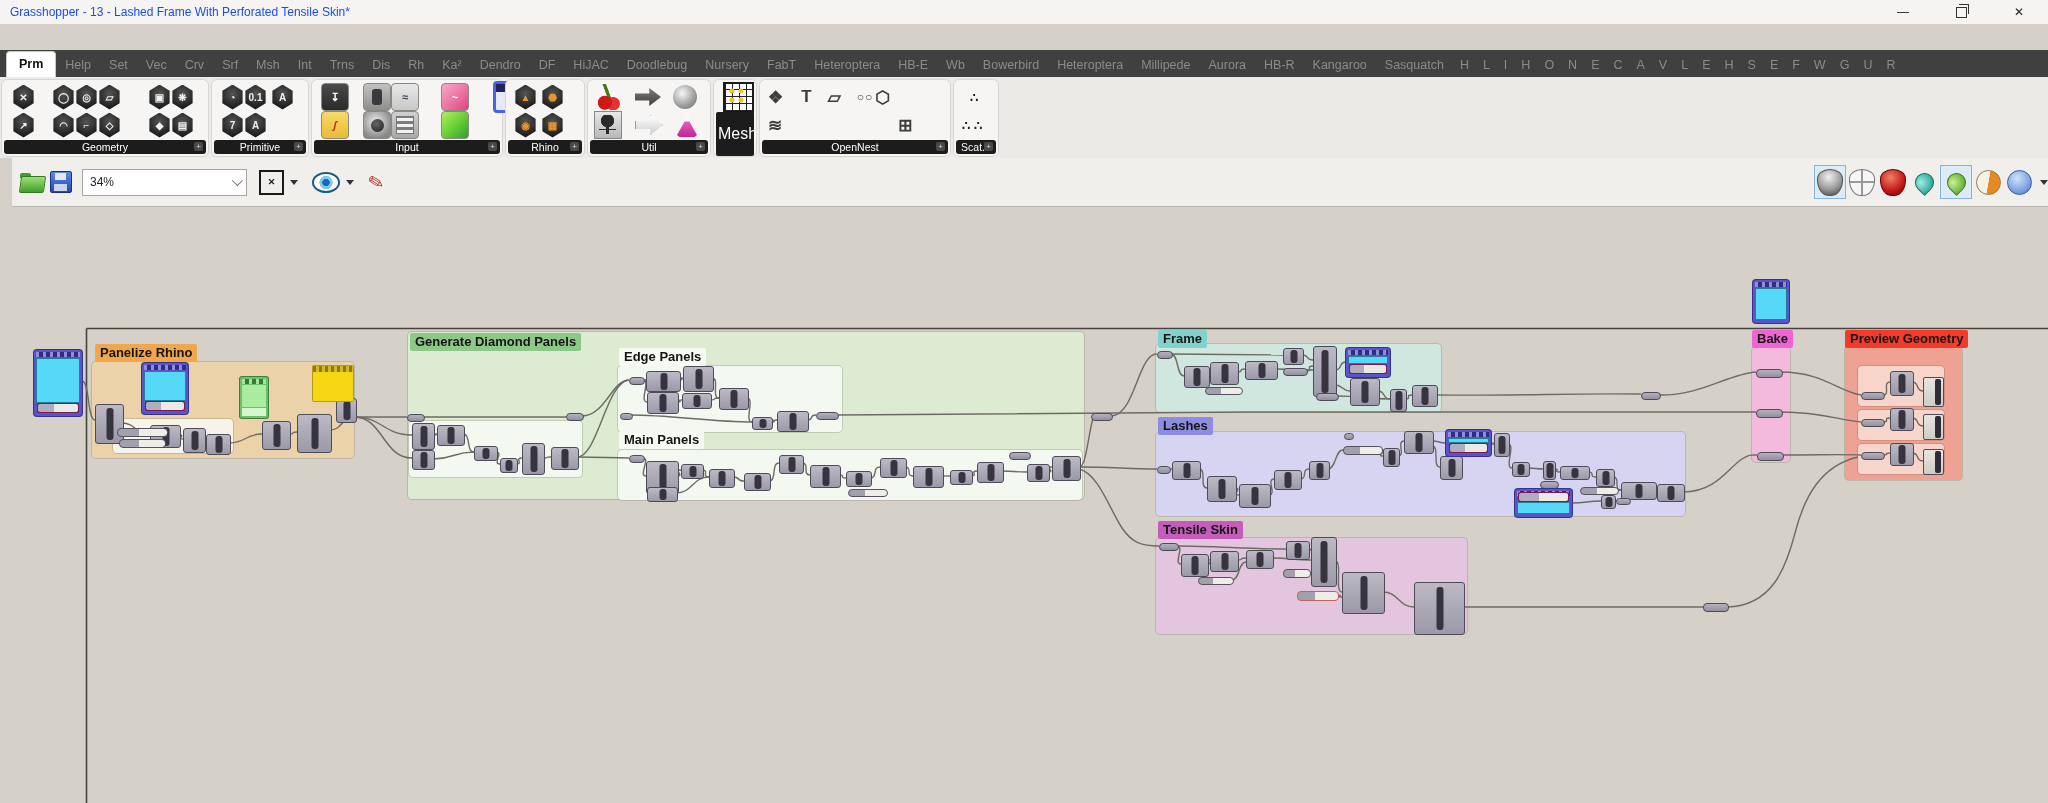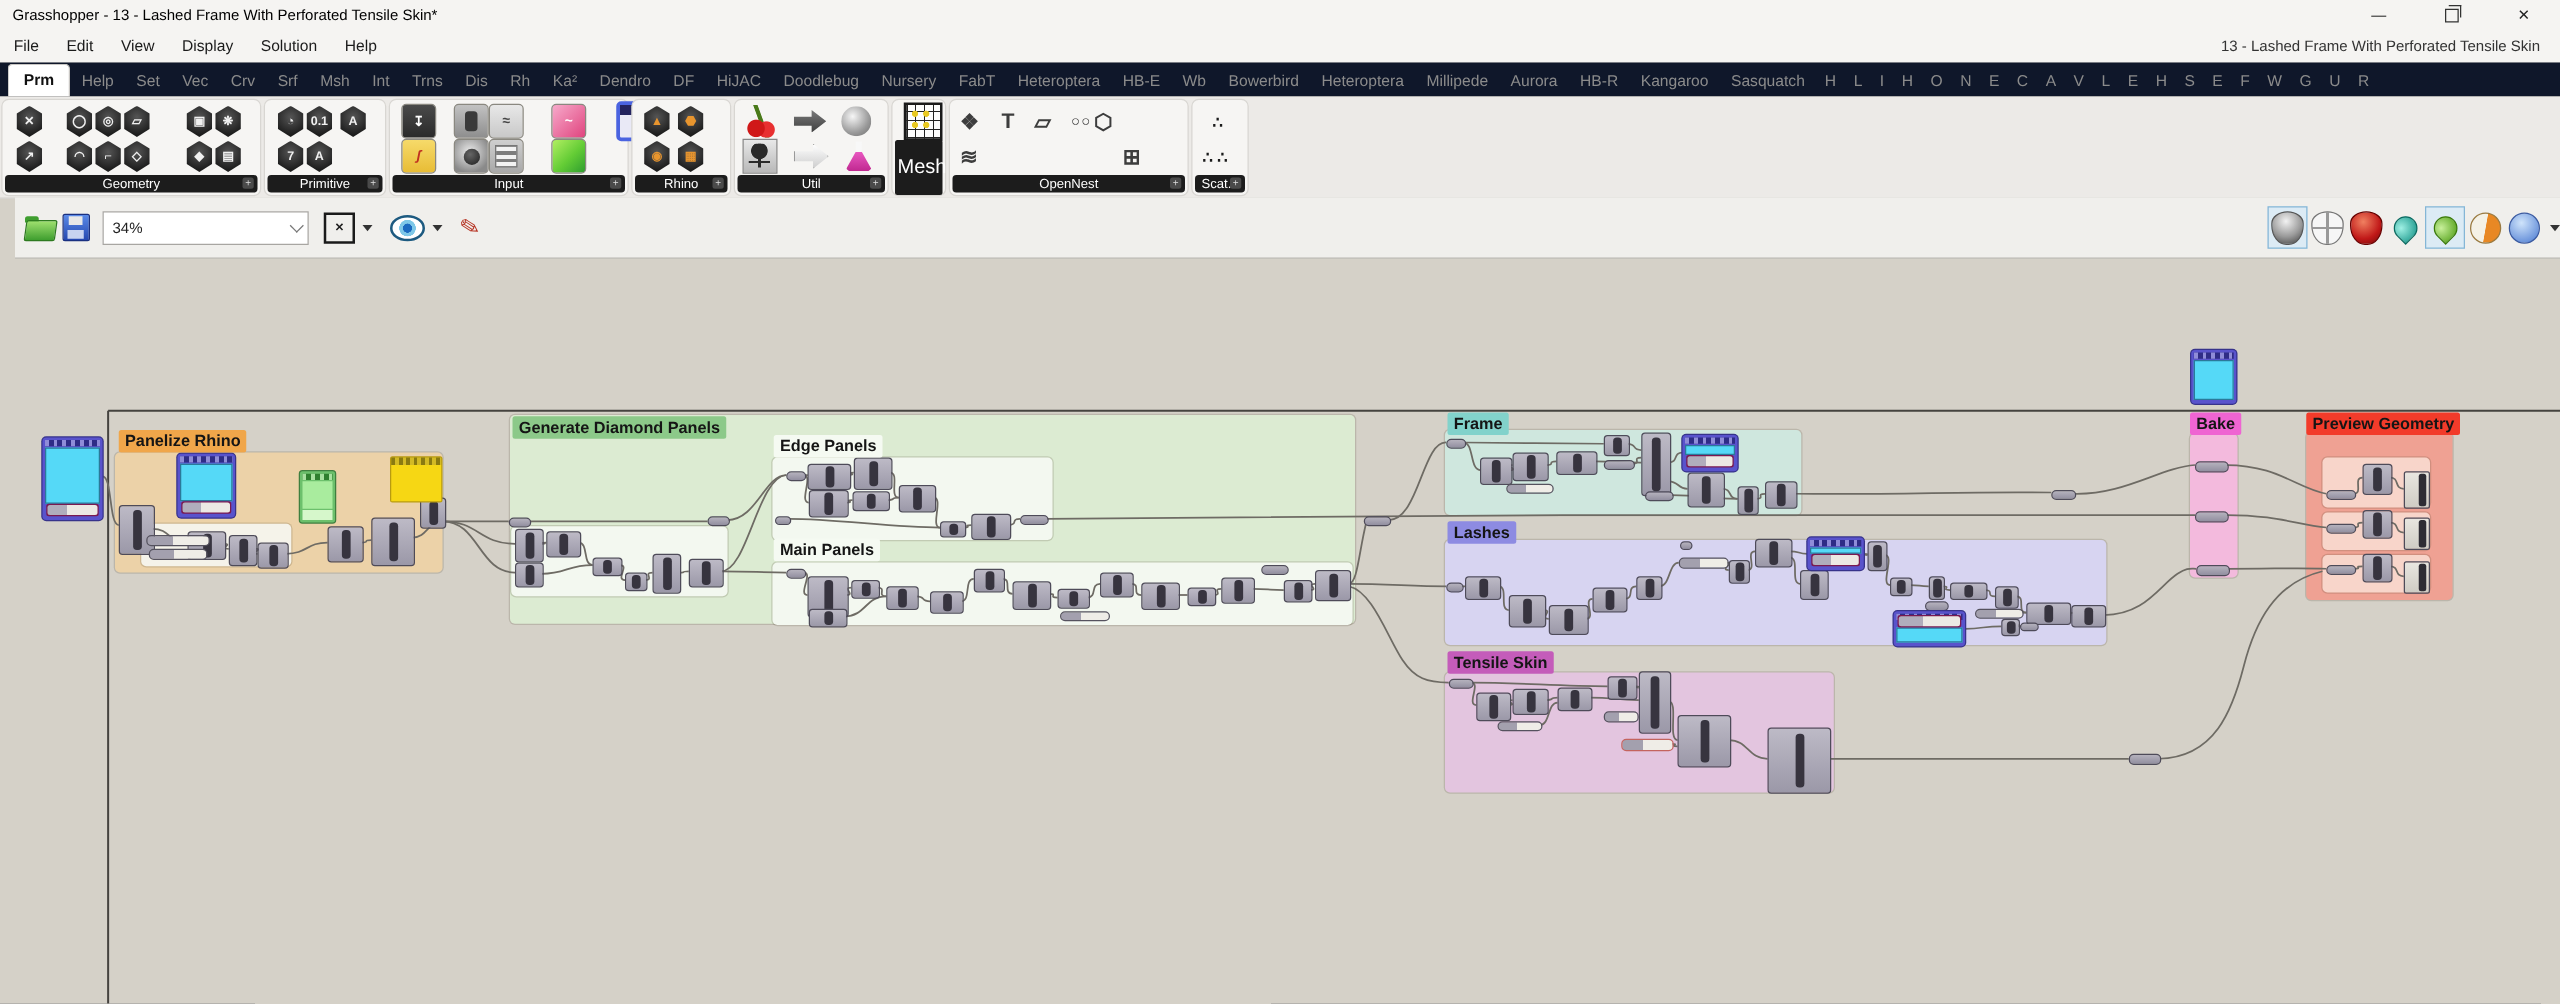--- a/index.html
+++ b/index.html
@@ -1,27 +1,27 @@
 <!DOCTYPE html>
 <html><head>
 <meta charset="utf-8">
 <style>
   html,body{margin:0;padding:0;background:#888;}
   #app{position:relative;width:2048px;height:803px;overflow:hidden;background:#d5d1c8;font-family:"Liberation Sans",sans-serif;-webkit-font-smoothing:antialiased;}
   
   #titlebar{position:absolute;left:0;top:0;width:100%;height:24px;background:#f5f4f2;display:flex;align-items:center;z-index:50;}
-  #titlebar .ttl{font-size:12px;color:#000000;padding-left:10px;}
+  #titlebar .ttl{font-size:12px;color:#1d4ed8;padding-left:10px;}
   #wincontrols{margin-left:auto;display:flex;height:100%;}
   .winbtn{width:58px;height:100%;display:flex;align-items:center;justify-content:center;color:#222;font-size:12px;}
   .restore-glyph{width:9px;height:9px;border:1px solid #333;position:relative;background:#f5f4f2;}
   .restore-glyph:before{content:"";position:absolute;left:2px;top:-4px;width:9px;height:9px;border:1px solid #333;border-left:none;border-bottom:none;}
   #menubar{position:absolute;left:0;top:24px;width:100%;height:26px;background:#f5f4f2;display:flex;align-items:center;z-index:50;}
   .menu-item{font-size:12.5px;color:#1b1b1b;padding:4px 11px;}
   #doc-title{margin-left:auto;font-size:12px;color:#333;padding-right:16px;}
-  #tabbar{position:absolute;left:0;top:50px;width:100%;height:27px;background:#0f172a;border-bottom:4px solid #000000;display:flex;align-items:flex-end;z-index:50;}
+  #tabbar{position:absolute;left:0;top:50px;width:100%;height:27px;background:#404040;border-bottom:4px solid #000000;display:flex;align-items:flex-end;z-index:50;}
   .tab{font-size:12.5px;color:#8b8b8b;padding:4px 9px 5px;white-space:nowrap;}
   .tab.single{padding:4px 7px 5px;}
   .tab.active{background:#ffffff;color:#111;border:1px solid #c9c7c4;border-bottom:none;border-radius:4px 4px 0 0;margin-left:6px;padding:5px 12px 6px;font-weight:bold;}
   
   #toolbar{position:absolute;left:0;top:77px;width:100%;height:81px;background:#eceae7;border-bottom:1px solid #d2d0cc;display:flex;align-items:flex-start;z-index:50;}
   .tpanel{position:relative;margin:2px 1px 0 1px;background:#f6f5f3;border:1px solid #d8d6d2;border-radius:6px;height:76px;display:flex;flex-direction:column;}
   .tpanel .rows{flex:1;padding:3px 4px 0 4px;}
   .trow{display:flex;align-items:center;height:28px;}
   .plabel{height:14px;margin:0 2px 2px 2px;background:#1c1c1c;border-radius:3px;color:#fff;font-size:10.5px;display:flex;align-items:center;justify-content:center;position:relative;}
   .plabel .plus{position:absolute;right:3px;top:2px;width:9px;height:9px;background:#4a4a4a;border-radius:2px;color:#ddd;font-size:8px;line-height:9px;text-align:center;}
@@ -425,24 +425,20 @@
     <span class="ttl">Grasshopper - 13 - Lashed Frame With Perforated Tensile Skin*</span>
     <div id="wincontrols">
       <div class="winbtn">—</div>
       <div class="winbtn">
           <span class="restore-glyph"></span>
         </div>
       <div class="winbtn">✕</div>
     </div>
   </div>
 
-  <div id="menubar">
-    <span id="menu-items"><span class="menu-item">File</span><span class="menu-item">Edit</span><span class="menu-item">View</span><span class="menu-item">Display</span><span class="menu-item">Solution</span><span class="menu-item">Help</span></span>
-    <span id="doc-title">13 - Lashed Frame With Perforated Tensile Skin</span>
-  </div>
 
   <div id="tabbar">
       <span class="tab active">Prm</span>
       <span class="tab">Help</span>
       <span class="tab">Set</span>
       <span class="tab">Vec</span>
       <span class="tab">Crv</span>
       <span class="tab">Srf</span>
       <span class="tab">Msh</span>
       <span class="tab">Int</span>

